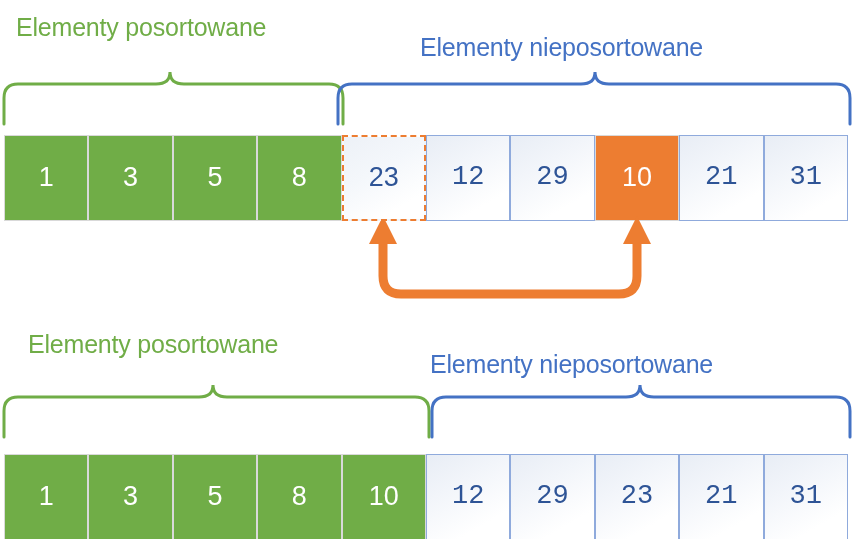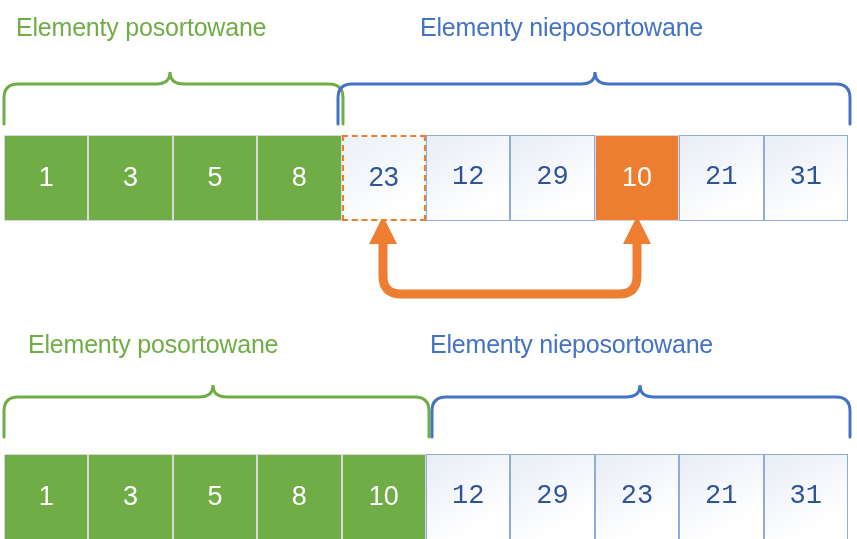--- a/index.html
+++ b/index.html
@@ -24,21 +24,21 @@
   
   .label {
     position: absolute;
     font-size: 25px;
     font-weight: 400;
     letter-spacing: -0.2px;
     white-space: nowrap;
     line-height: 1;
   }
   .label.sorted   { color: #70AD47; }
-  .label.unsorted { color: #4472C4; }
+  .label.unsorted { color: #4472C4; margin-top: 20px; }
 
   #label-sorted-1   { left: 16px;  top: 15px; }
   #label-unsorted-1 { left: 420px; top: 15px; }
   #label-sorted-2   { left: 28px;  top: 332px; }
   #label-unsorted-2 { left: 430px; top: 332px; }
 
   
   .brace-svg {
     position: absolute;
     overflow: visible;

